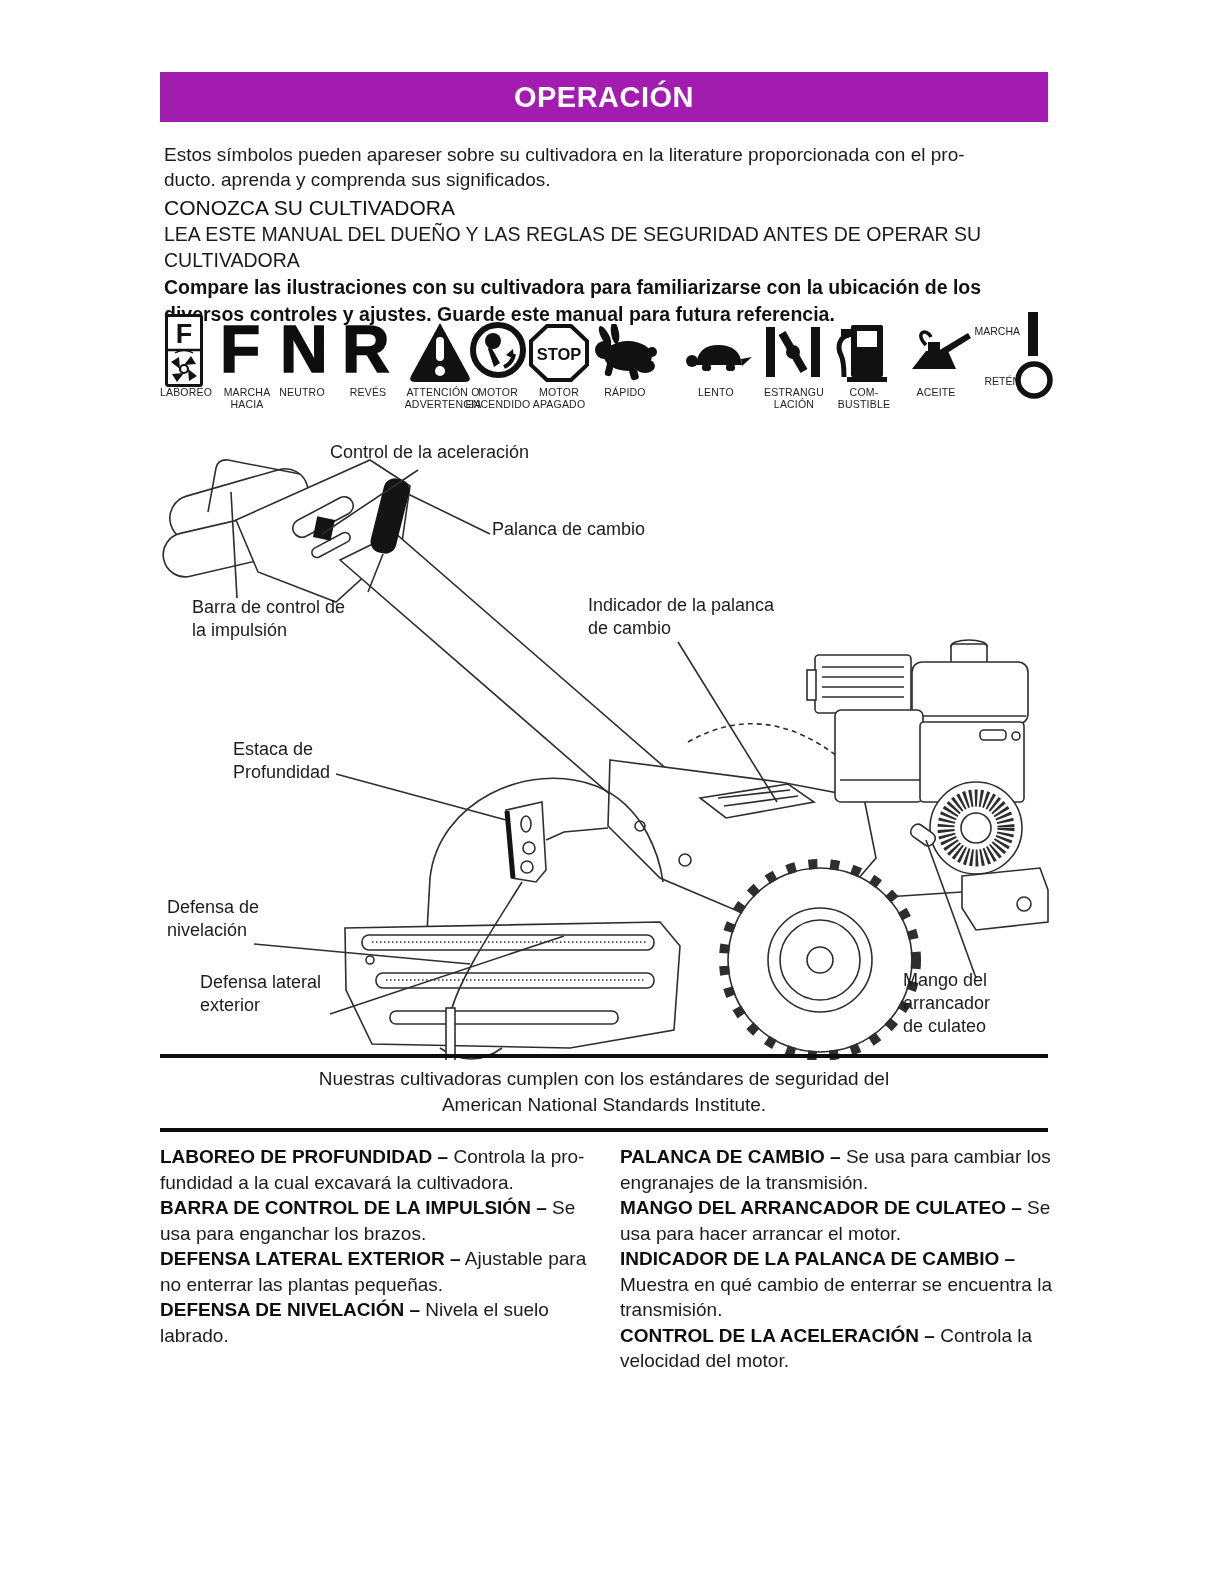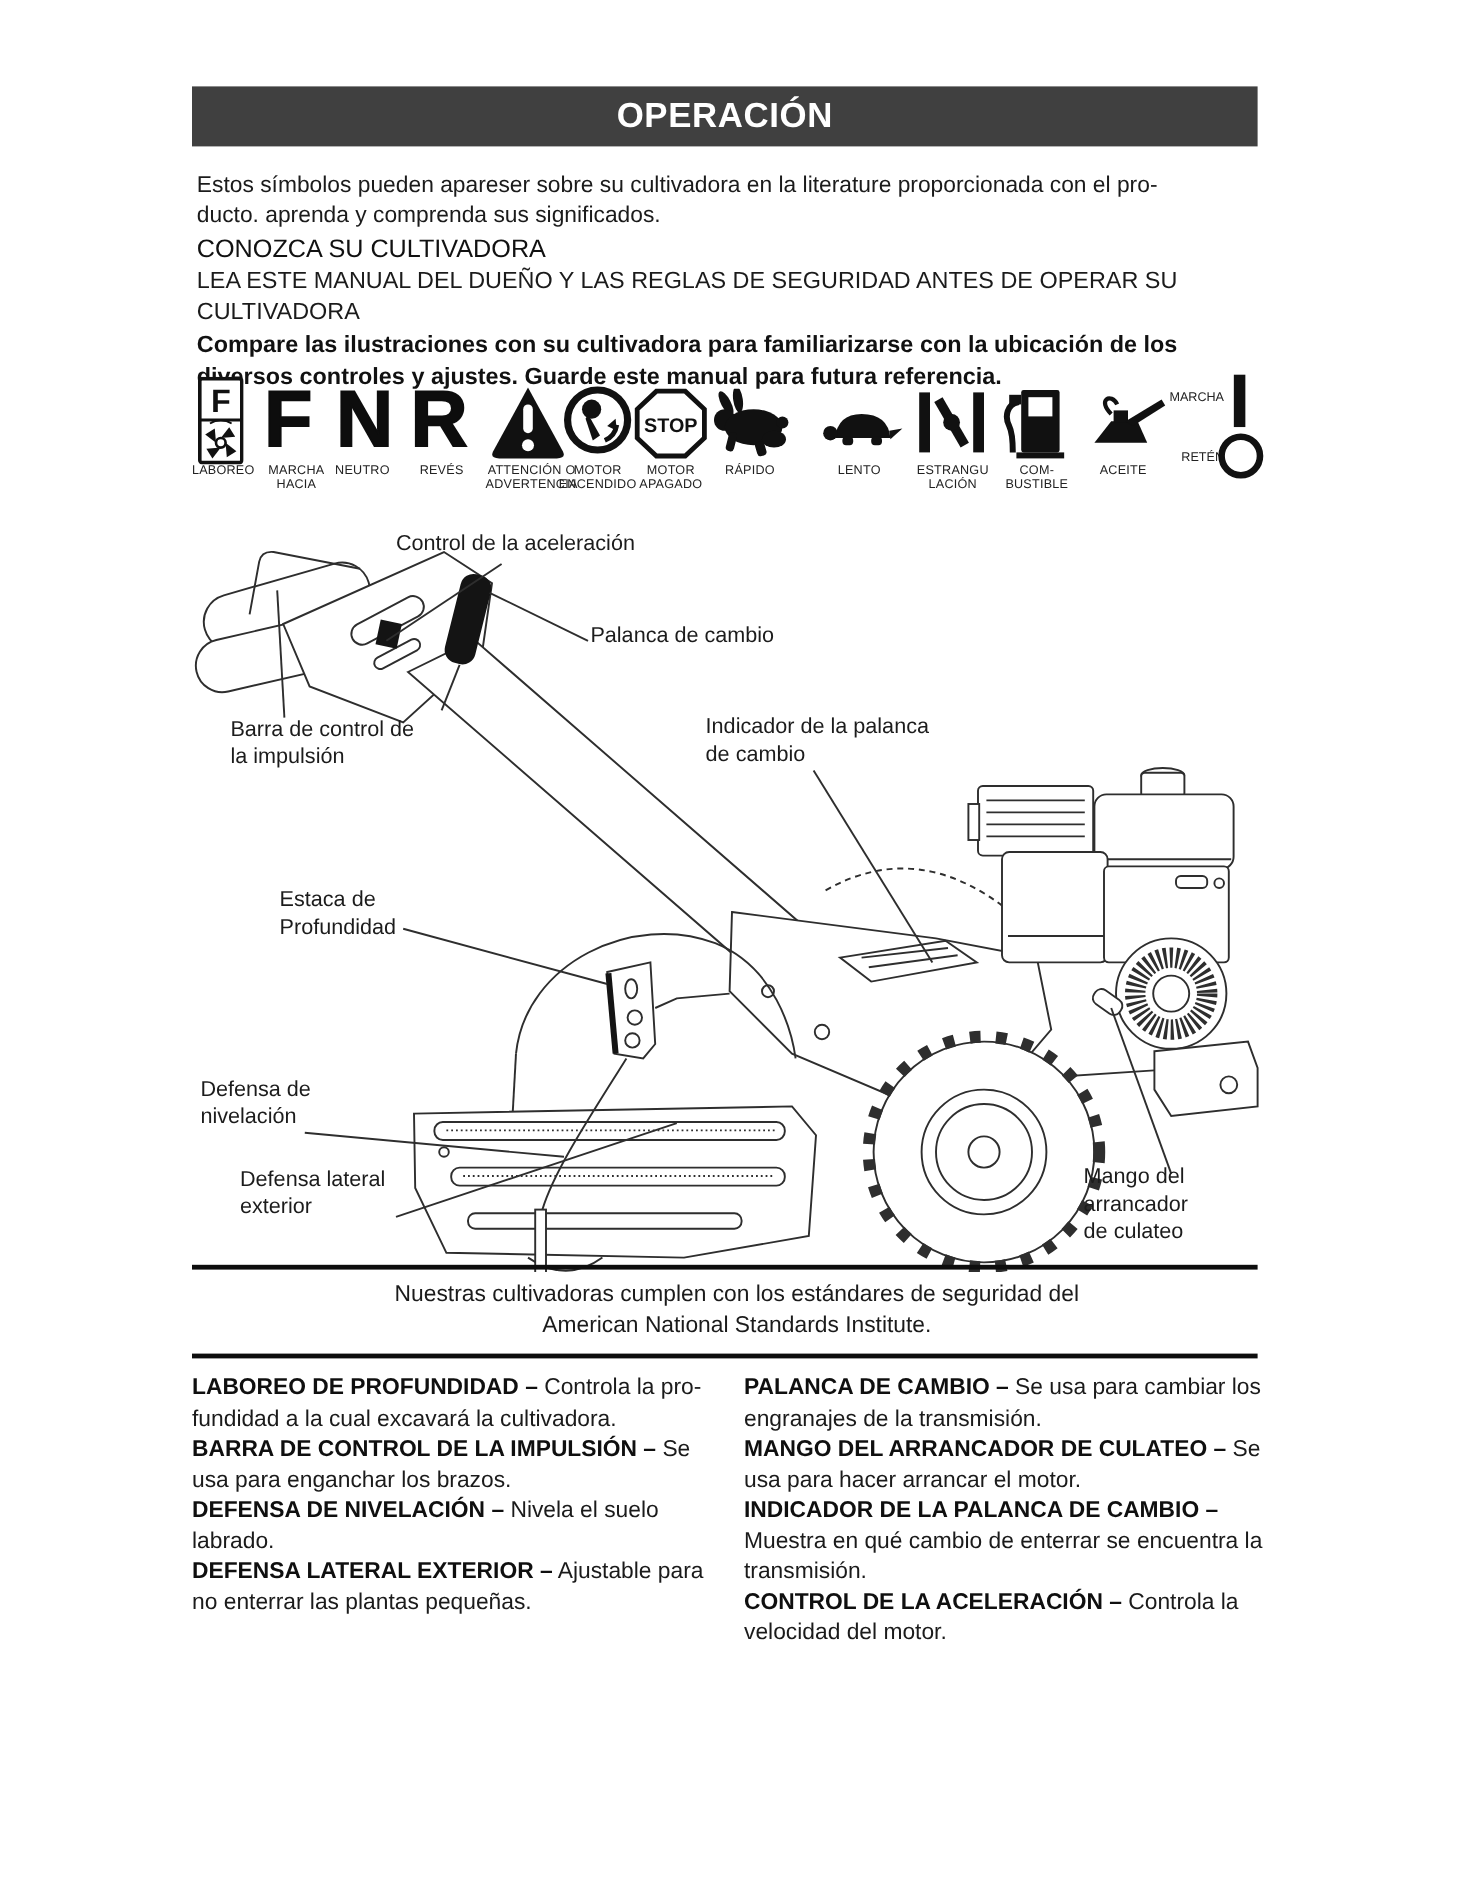--- a/index.html
+++ b/index.html
@@ -1,38 +1,38 @@
 <!DOCTYPE html>
 <html><head>
 <meta charset="utf-8">
 <style>
   * { margin:0; padding:0; box-sizing:border-box; }
   body { background:#888; font-family:"Liberation Sans", sans-serif; }
   .page { position:relative; width:1224px; height:1584px; background:#ffffff; margin:0 auto; overflow:hidden; color:#161616; }
 
-  .header-bar { position:absolute; left:160px; top:72px; width:888px; height:50px; background:#404040; display:flex; align-items:center; justify-content:center; }
+  .header-bar { position:absolute; left:160px; top:72px; width:888px; height:50px; background:#a21caf; display:flex; align-items:center; justify-content:center; }
   .header-bar .title { color:#ffffff; font-size:29px; font-weight:bold; letter-spacing:0.5px; }
 
   .intro { position:absolute; left:164px; top:142px; width:884px; }
   .body-line { font-size:19px; line-height:25px; color:#1b1b1b; }
   .h-conozca { font-size:21px; font-weight:normal; line-height:27px; margin-top:2px; color:#111; }
   .lea-line { font-size:19.5px; line-height:26px; color:#1b1b1b; }
   .cmp-line { font-size:19.5px; line-height:26px; font-weight:bold; color:#111; margin-top:1px; }
 
   .symbols { position:absolute; left:140px; top:300px; width:950px; height:118px; }
   .sym-icon { position:absolute; }
   .bigletter { position:absolute; font-size:66px; line-height:62px; font-weight:bold; color:#0d0d0d; -webkit-text-stroke:1.5px #0d0d0d; }
   .sym-label { position:absolute; font-size:10.5px; line-height:11.5px; text-align:center; color:#222; letter-spacing:0.2px; }
   .sym-label-right { position:absolute; font-size:10.5px; line-height:11.5px; text-align:right; color:#222; }
 
   .diagram-svg { position:absolute; left:140px; top:430px; width:950px; height:630px; }
   .dlabel { position:absolute; font-size:18px; line-height:23px; color:#1c1c1c; }
 
   .rule { position:absolute; left:160px; width:888px; height:4px; background:#0d0d0d; }
-  .standards { position:absolute; left:170px; top:1066px; width:888px; text-align:center; font-size:19px; line-height:26px; color:#1b1b1b; }
+  .standards { position:absolute; left:160px; top:1066px; width:888px; text-align:center; font-size:19px; line-height:26px; color:#1b1b1b; }
 
   .defcol { position:absolute; top:1144px; font-size:19px; line-height:25.5px; color:#1b1b1b; }
   .defcol p { margin:0; }
   .defcol b { color:#0f0f0f; }
   .col-left { left:160px; width:448px; }
   .col-right { left:620px; width:442px; }
 
   .pagenum { position:absolute; left:0; top:1482px; width:1224px; text-align:center; font-size:20px; color:#1b1b1b; }
 
   svg text { font-family:"Liberation Sans", sans-serif; }
@@ -290,22 +290,22 @@
   <div class="rule" style="top:1054px;"></div>
   <div class="standards">
     <div>Nuestras cultivadoras cumplen con los estándares de seguridad del</div>
     <div>American National Standards Institute.</div>
   </div>
   <div class="rule" style="top:1128px;"></div>
 
   <div class="defcol col-left">
     <p><b>LABOREO DE PROFUNDIDAD –</b> <span>Controla la pro­fundidad a la cual excavará la cultivadora.</span></p>
     <p><b>BARRA DE CONTROL DE LA IMPULSIÓN –</b> <span>Se usa para enganchar los brazos.</span></p>
+    <p><b>DEFENSA LATERAL EXTERIOR –</b> <span>Ajustable para no enterrar las plantas pequeñas.</span></p>
     <p><b>DEFENSA DE NIVELACIÓN –</b> <span>Nivela el suelo labrado.</span></p>
-    <p><b>DEFENSA LATERAL EXTERIOR –</b> <span>Ajustable para no enterrar las plantas pequeñas.</span></p>
   </div>
   <div class="defcol col-right">
     <p><b>PALANCA DE CAMBIO –</b> <span>Se usa para cambiar los engranajes de la transmisión.</span></p>
     <p><b>MANGO DEL ARRANCADOR DE CULA­TEO –</b> <span>Se usa para hacer arrancar el motor.</span></p>
     <p><b>INDICADOR DE LA PALANCA DE CAMBIO –</b> <span>Muestra en qué cambio de enterrar se encuentra la transmisión.</span></p>
     <p><b>CONTROL DE LA ACELERACIÓN –</b> <span>Controla la velocidad del motor.</span></p>
   </div>
 
 
 </div>

